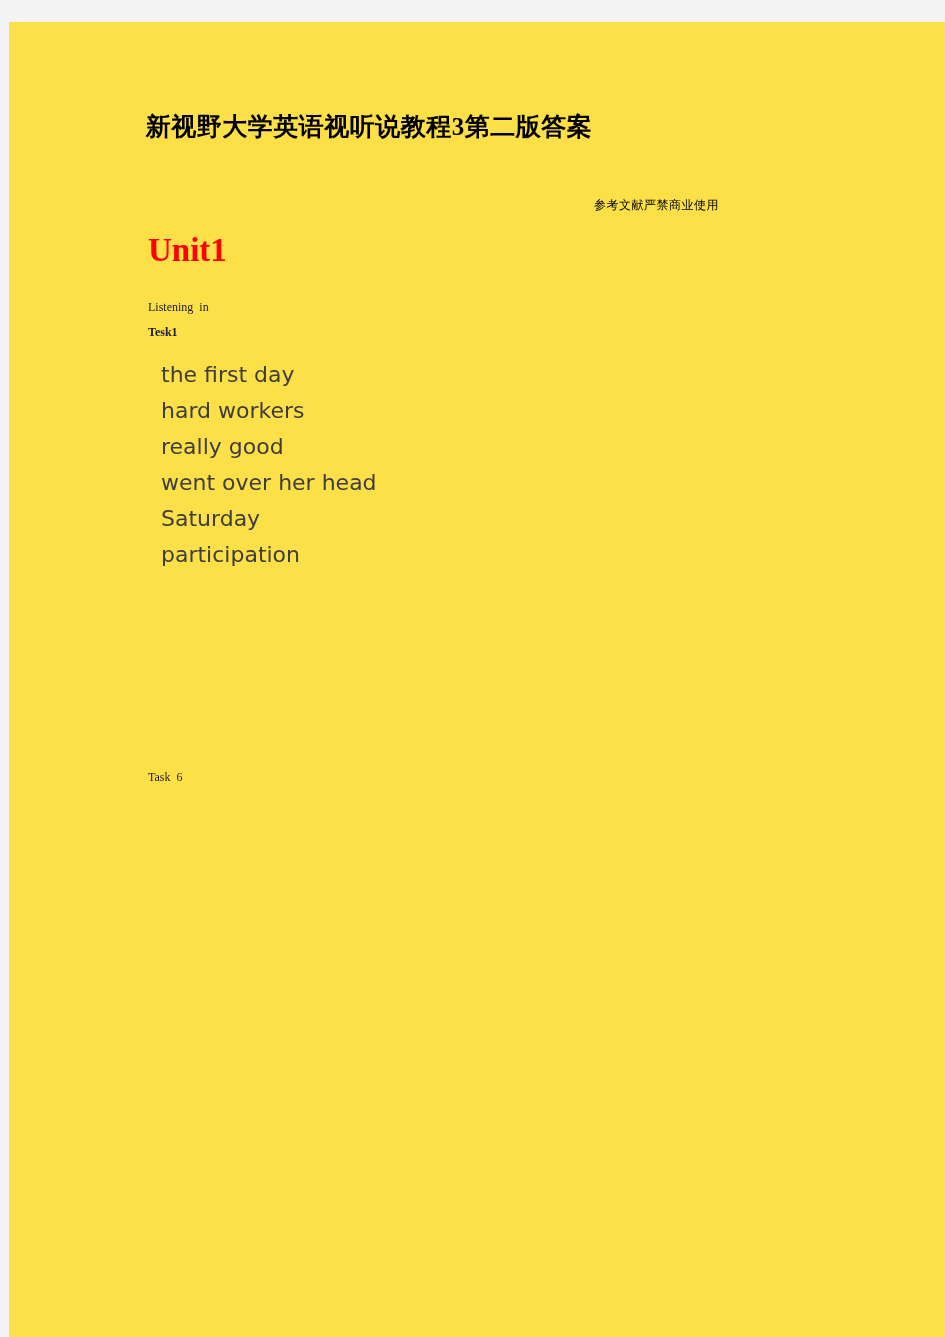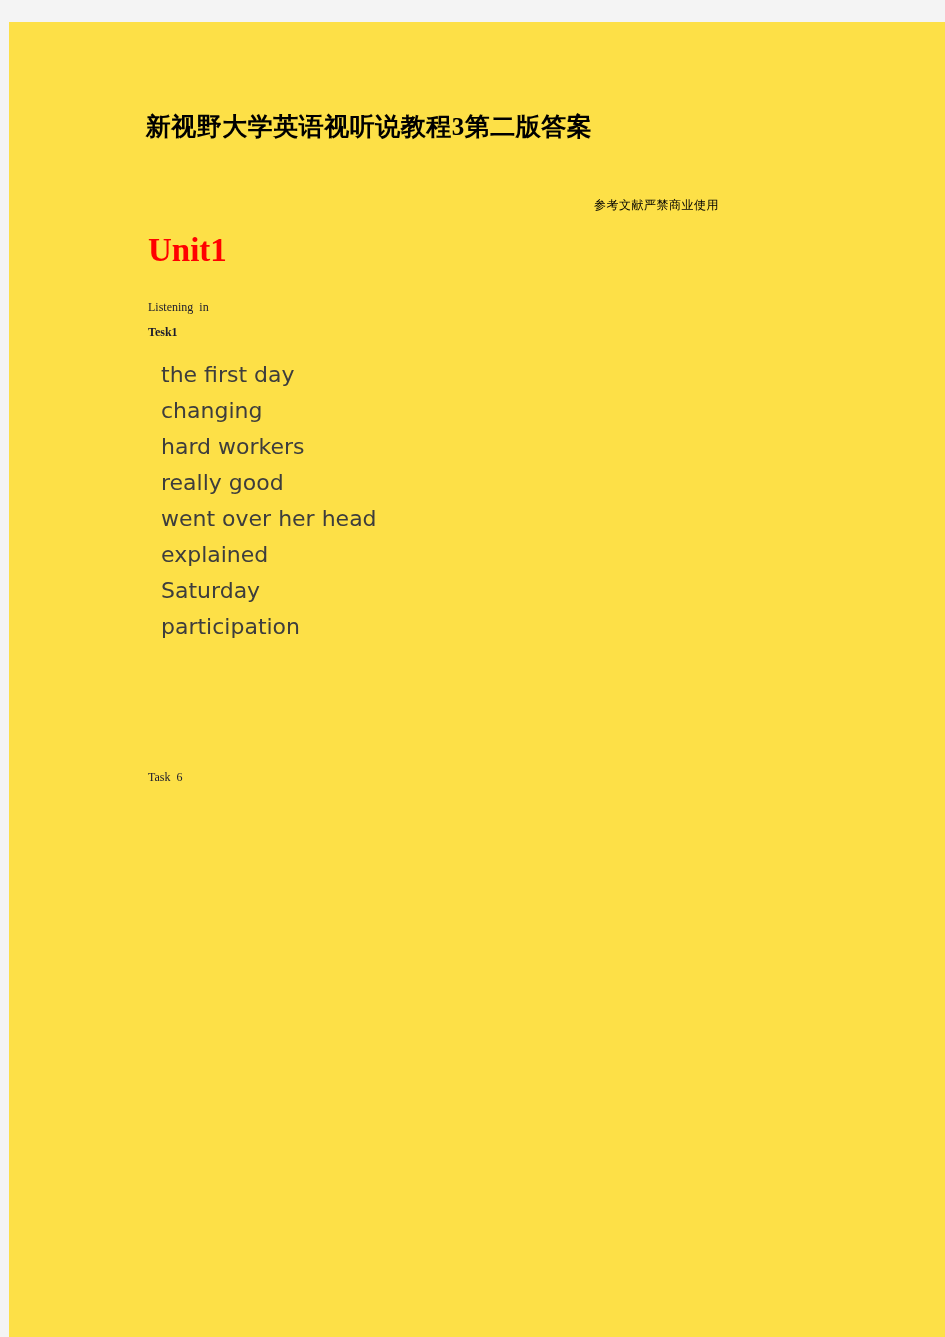--- a/index.html
+++ b/index.html
@@ -114,24 +114,22 @@
   <div class="doc-subtitle">参考文献严禁商业使用</div>
 
   <div class="unit-heading">Unit1</div>
 
   <div class="doc-label label-listening-in">Listening  in</div>
 
   <div class="doc-label label-task-1">Tesk1</div>
 
   <div id="answer-key-block">
     <div class="answer-item">the first day</div>
-    <div class="answer-item">changing</div>
     <div class="answer-item">hard workers</div>
     <div class="answer-item">really good</div>
     <div class="answer-item">went over her head</div>
-    <div class="answer-item">explained</div>
     <div class="answer-item">Saturday</div>
     <div class="answer-item">participation</div>
   </div>
 
   <div class="doc-label label-task-2">Task  6</div>
 
 </div>
 
 </body></html>

